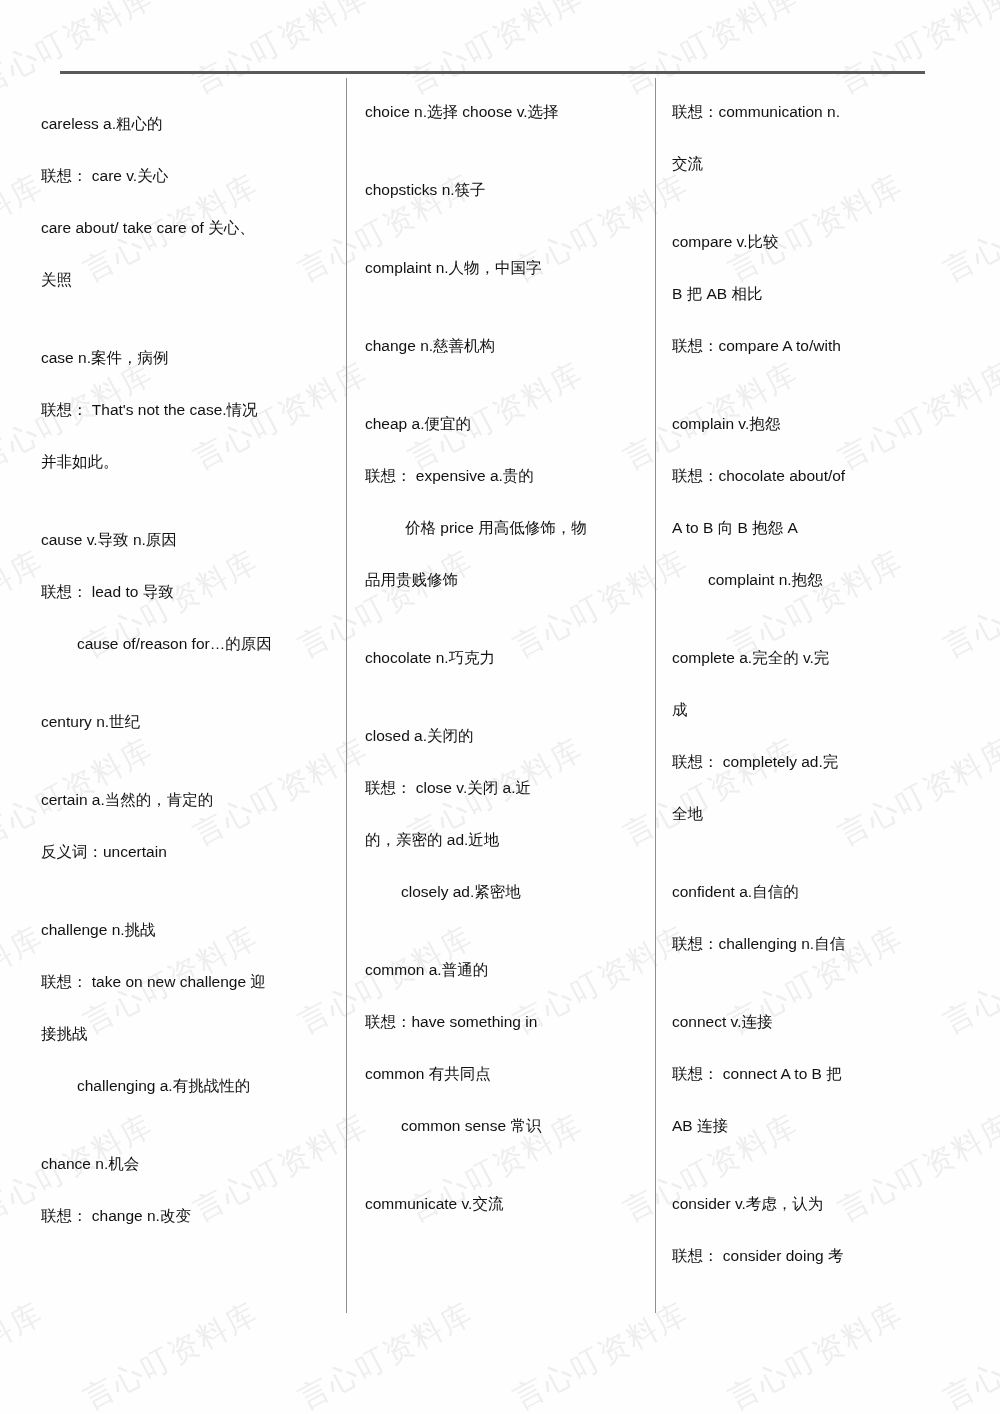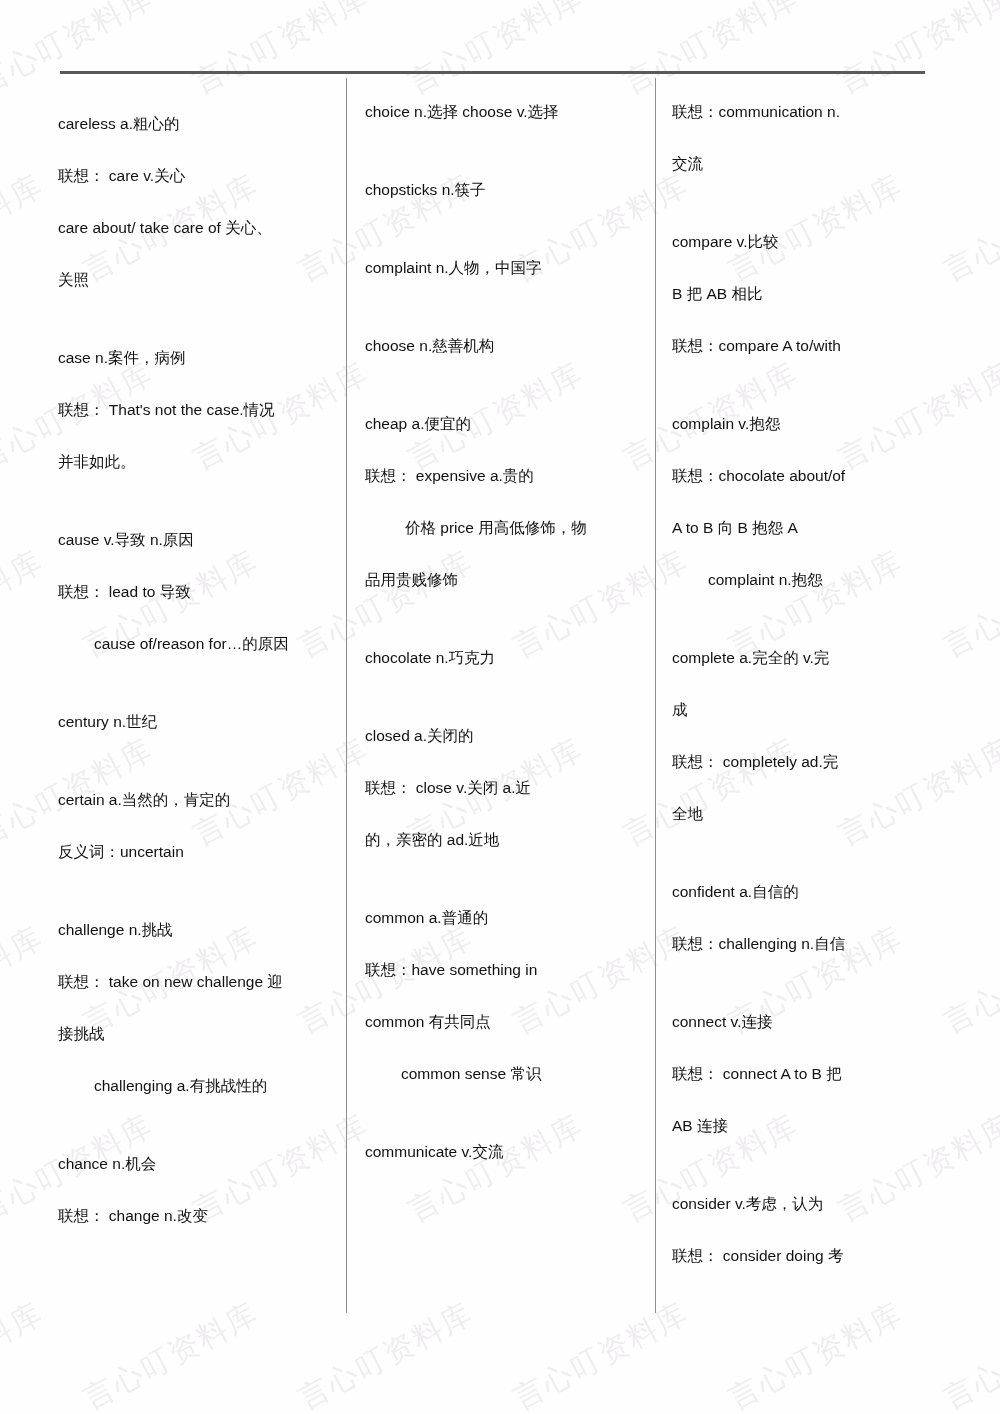--- a/index.html
+++ b/index.html
@@ -57,21 +57,21 @@
     width: 1000px;
     height: 1235px;
     display: flex;
     z-index: 2;
   }
   .col {
     position: relative;
     box-sizing: border-box;
     padding-top: 8px;
   }
-  .col-1 { width: 346px; padding-left: 58px; padding-right: 10px; }
+  .col-1 { width: 346px; padding-left: 41px; padding-right: 10px; }
   .col-2 { width: 309px; padding-left: 18px; padding-right: 8px;
            border-left: 1.6px solid #8f8f8f; }
   .col-3 { width: 318px; padding-left: 16px; padding-right: 10px;
            border-left: 1.6px solid #8f8f8f; }
 
   
   .line {
     font-size: 15.5px;
     line-height: 52px;
     white-space: nowrap;
@@ -180,32 +180,33 @@
       <div class="line">联想： change n.改变</div>
     </div>
 
     <div class="col col-2">
       <div class="line">choice n.选择  choose v.选择</div>
       <div class="spacer"></div>
       <div class="line">chopsticks n.筷子</div>
       <div class="spacer"></div>
       <div class="line">complaint n.人物，中国字</div>
       <div class="spacer"></div>
-      <div class="line">choose n.慈善机构</div>
+      <div class="line">change n.慈善机构</div>
       <div class="spacer"></div>
       <div class="line">cheap a.便宜的</div>
       <div class="line">联想： expensive a.贵的</div>
       <div class="line indent2">价格 price 用高低修饰，物</div>
       <div class="line">品用贵贱修饰</div>
       <div class="spacer"></div>
       <div class="line">chocolate n.巧克力</div>
       <div class="spacer"></div>
       <div class="line">closed a.关闭的</div>
       <div class="line">联想： close v.关闭  a.近</div>
       <div class="line">的，亲密的  ad.近地</div>
+      <div class="line indent">closely ad.紧密地</div>
       <div class="spacer"></div>
       <div class="line">common a.普通的</div>
       <div class="line">联想：have something in</div>
       <div class="line">common 有共同点</div>
       <div class="line indent">common sense 常识</div>
       <div class="spacer"></div>
       <div class="line">communicate v.交流</div>
     </div>
 
     <div class="col col-3">

